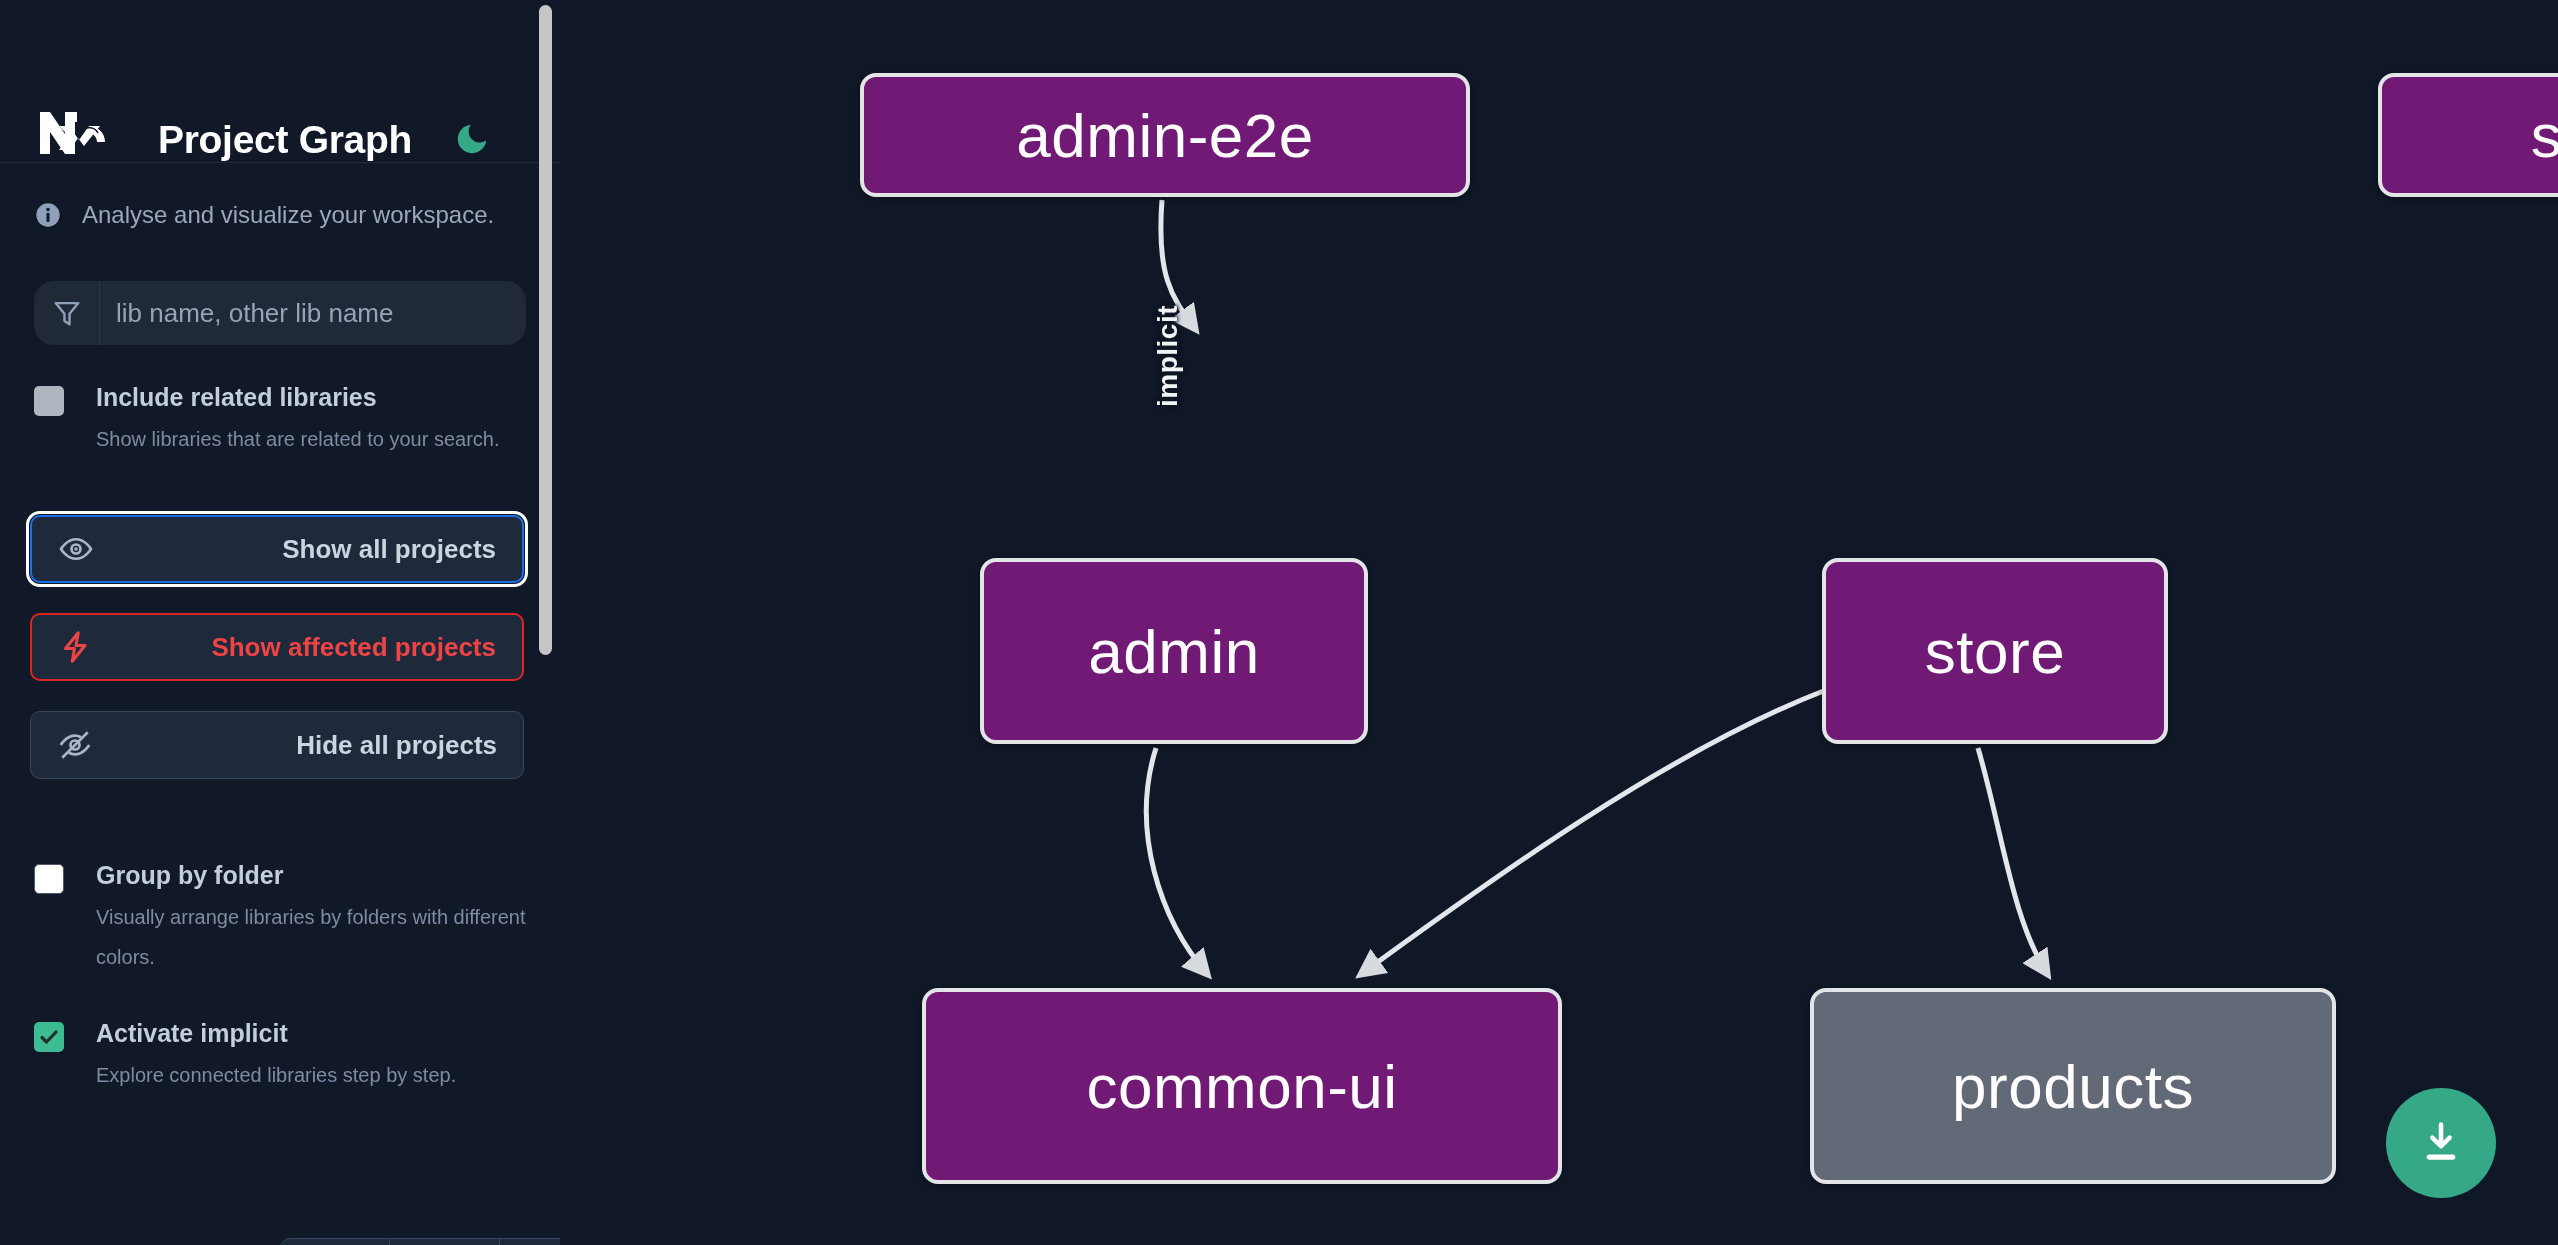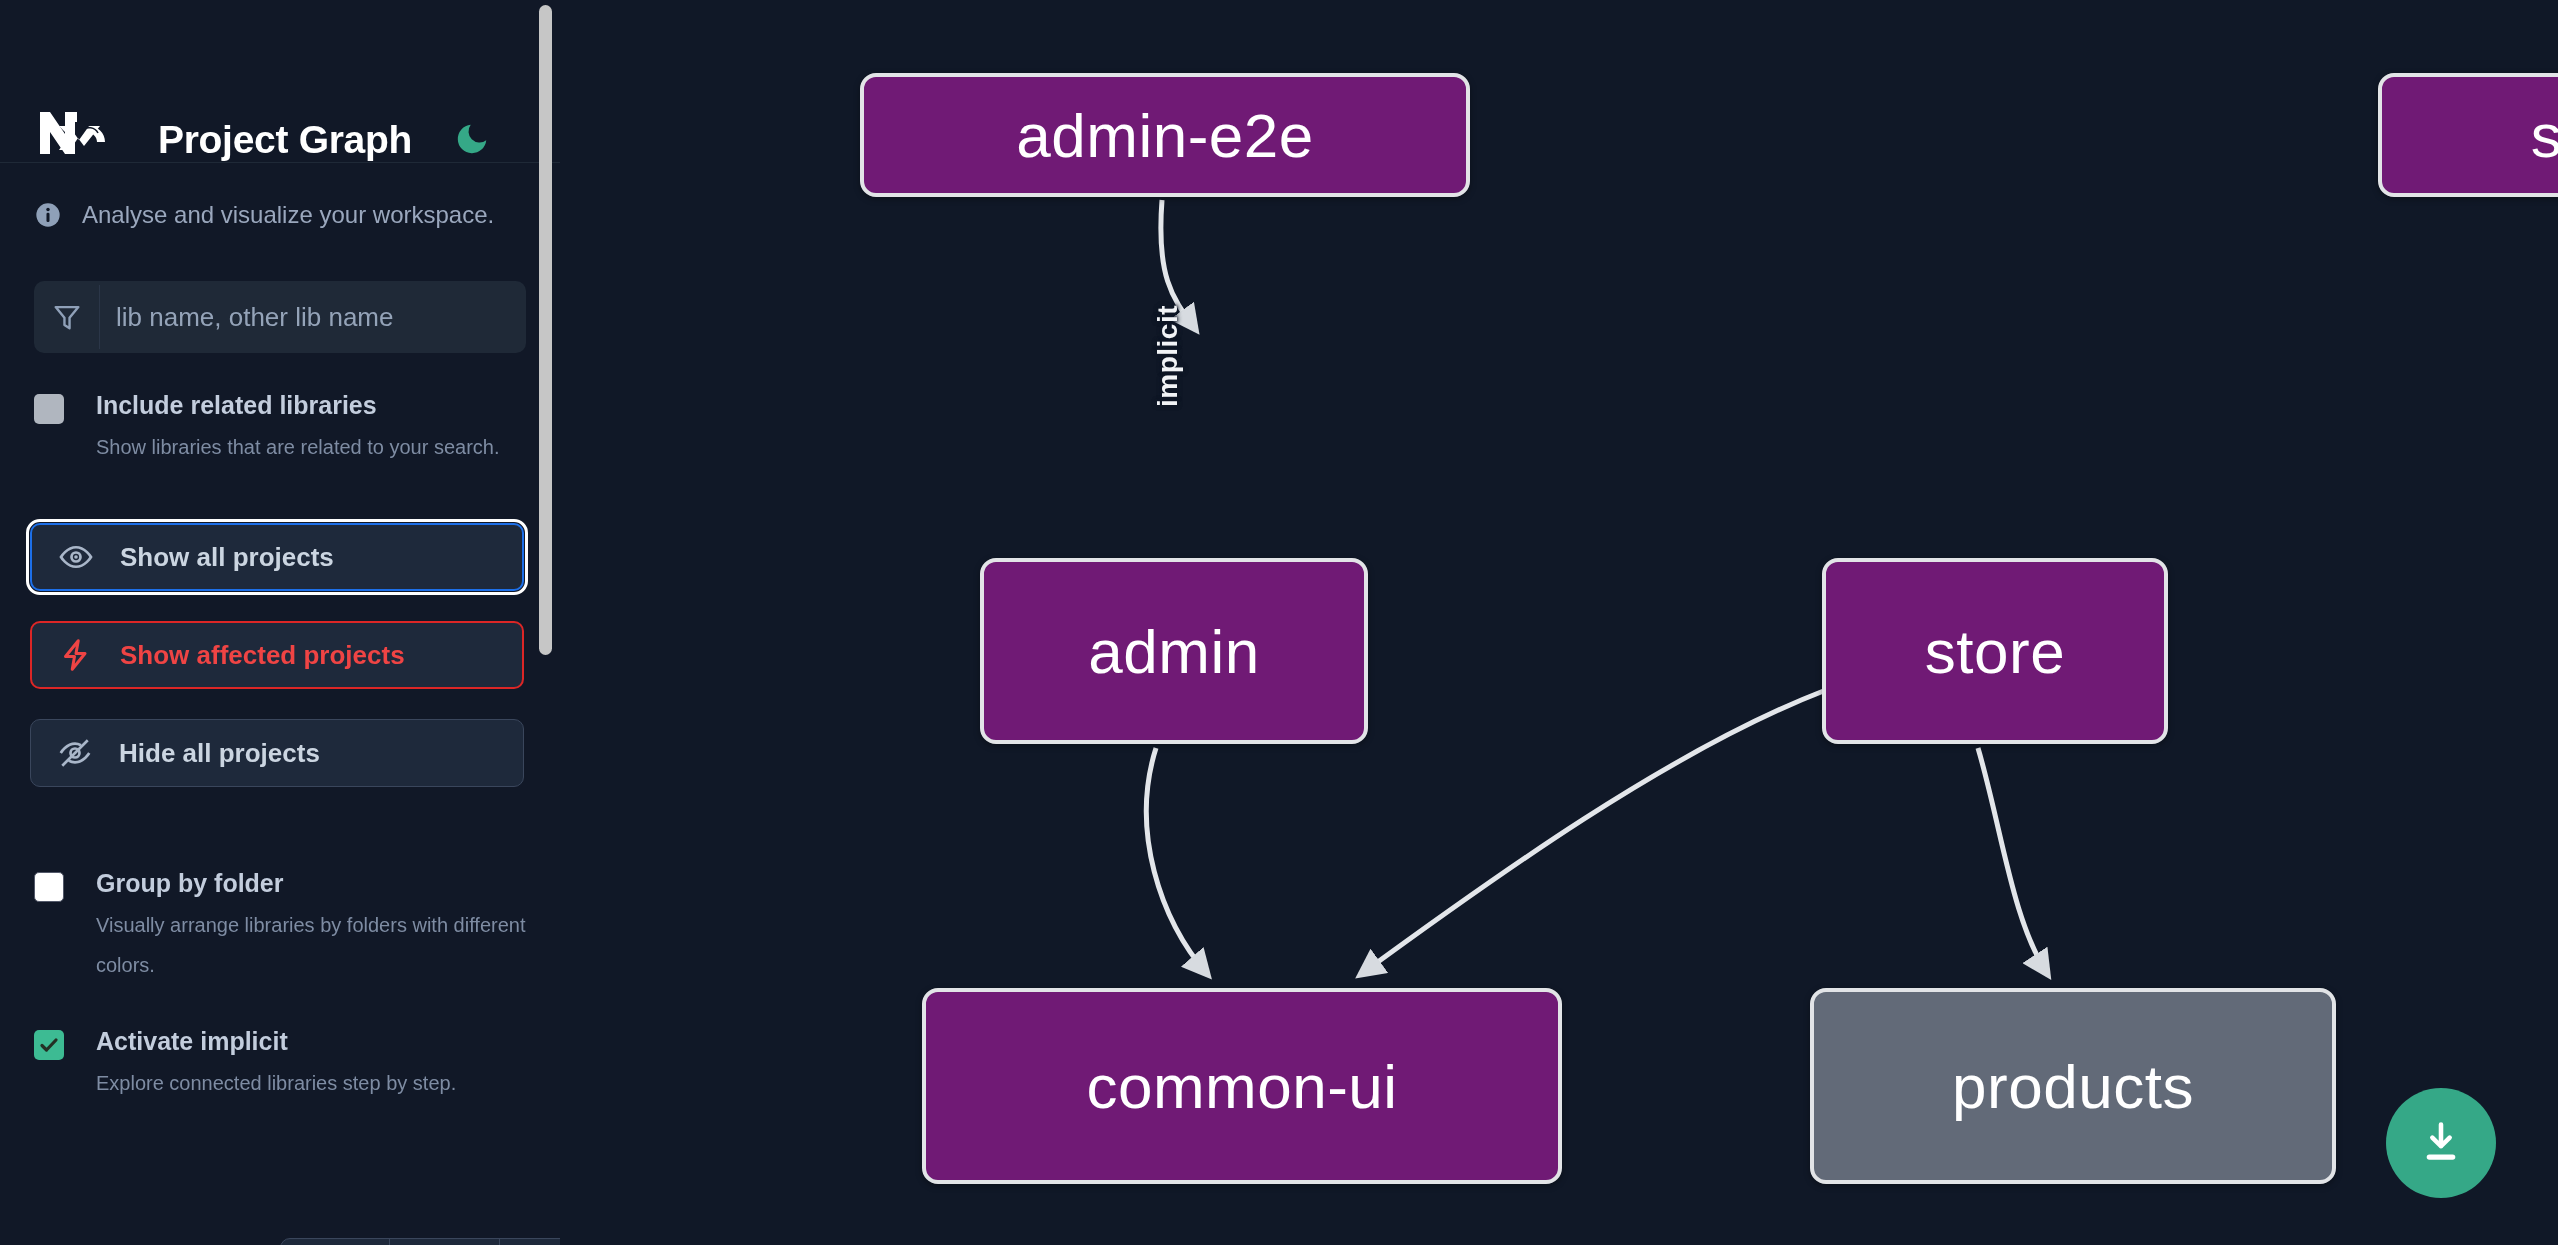--- a/index.html
+++ b/index.html
@@ -72,23 +72,23 @@
   }
   .info-icon { flex: 0 0 28px; width: 28px; height: 28px; }
   .sb-subtitle {
     font-size: 24px;
     color: #9aa7bd;
     white-space: nowrap;
   }
 
   .search-wrap {
     margin: 52px 34px 0 34px;
-    height: 72px;
+    height: 64px;
     background: #1f2937;
-    border-radius: 10px;
+    border-radius: 20px;
     display: flex;
     align-items: center;
     overflow: hidden;
   }
   .search-icon-box {
     width: 66px;
     height: 64px;
     display: flex;
     align-items: center;
     justify-content: center;
@@ -148,20 +148,21 @@
     align-items: center;
     gap: 26px;
     width: 494px;
     height: 68px;
     background: #1e293b;
     border-radius: 10px;
     padding: 0 26px;
     margin-bottom: 30px;
     cursor: pointer;
     border: 1px solid #3a465c;
+    justify-content: space-between;
   }
   .sb-btn .lbl { font-size: 26px; font-weight: 700; color: #cbd5e1; white-space: nowrap; }
   .btn-focus {
     border: 2px solid #1d6fe8;
     outline: 3px solid #ffffff;
     outline-offset: 1px;
   }
   .btn-danger { border: 2px solid #dc2626; }
   .btn-danger .lbl { color: #ef4444; }
 

